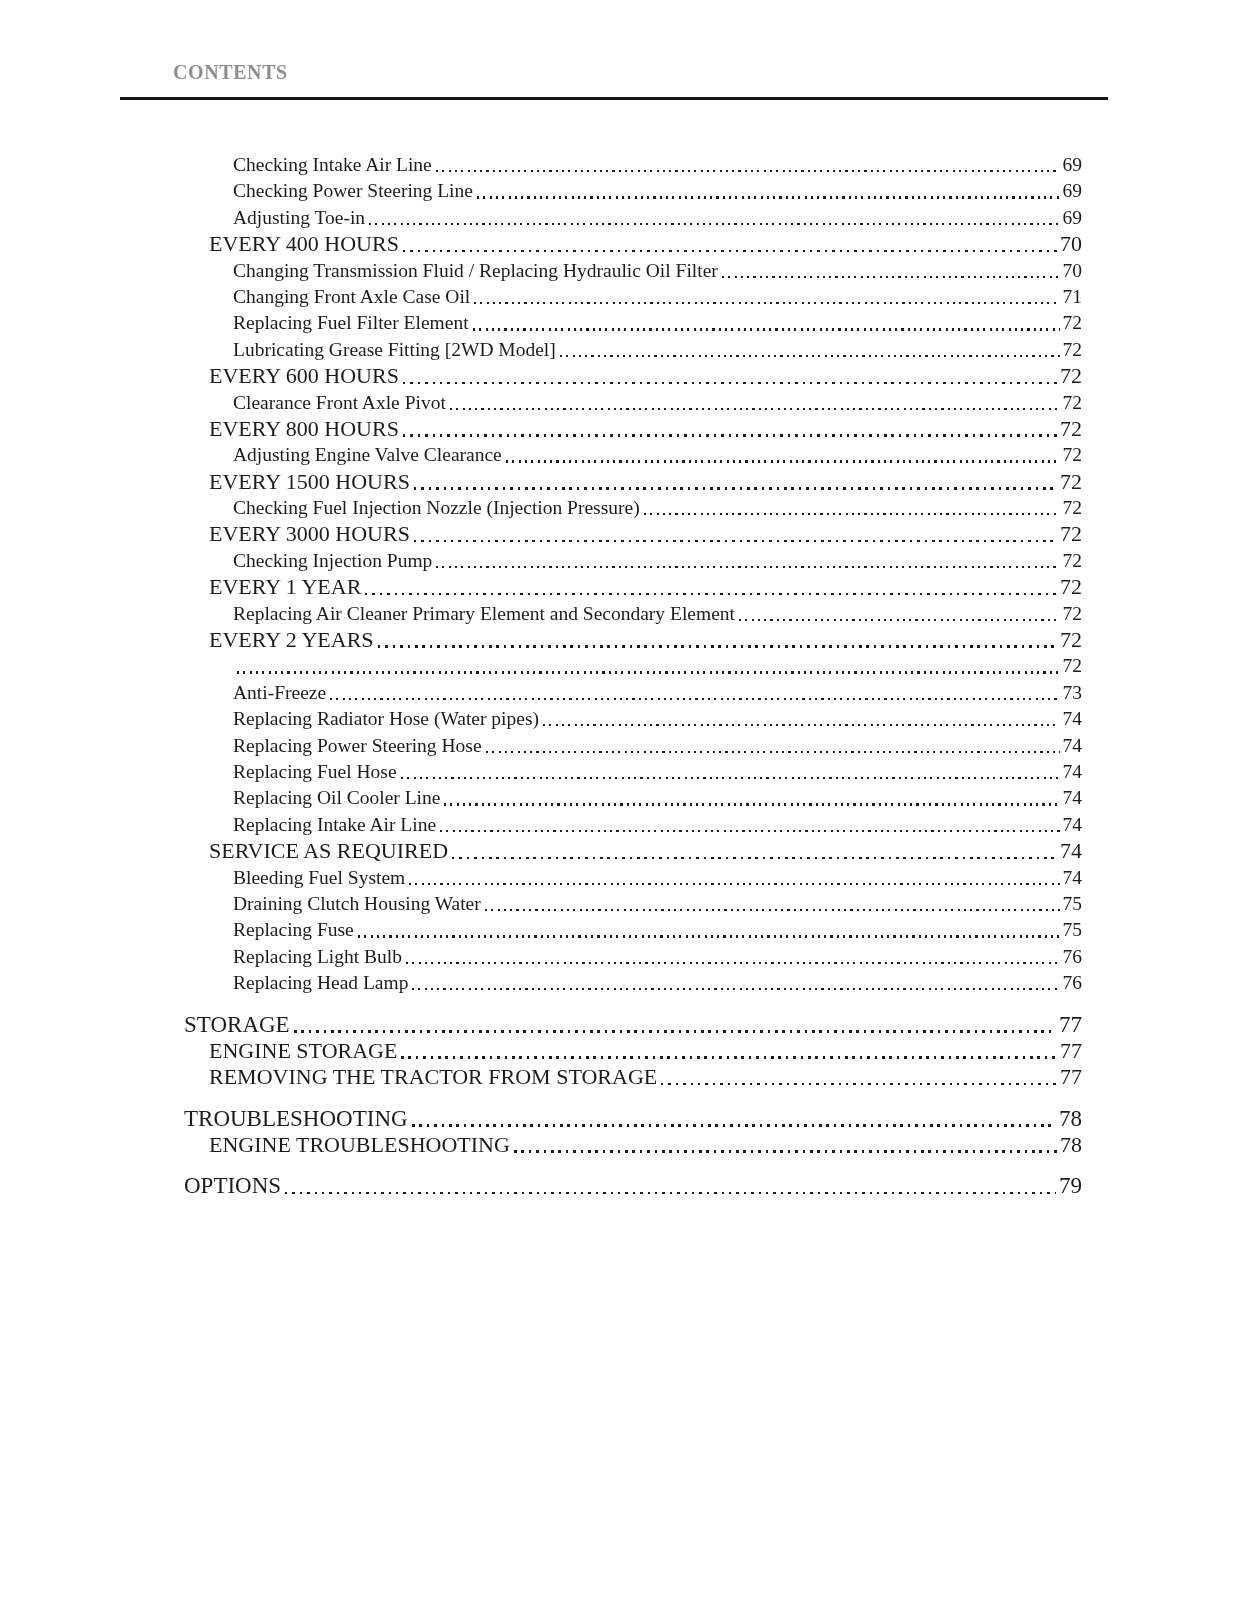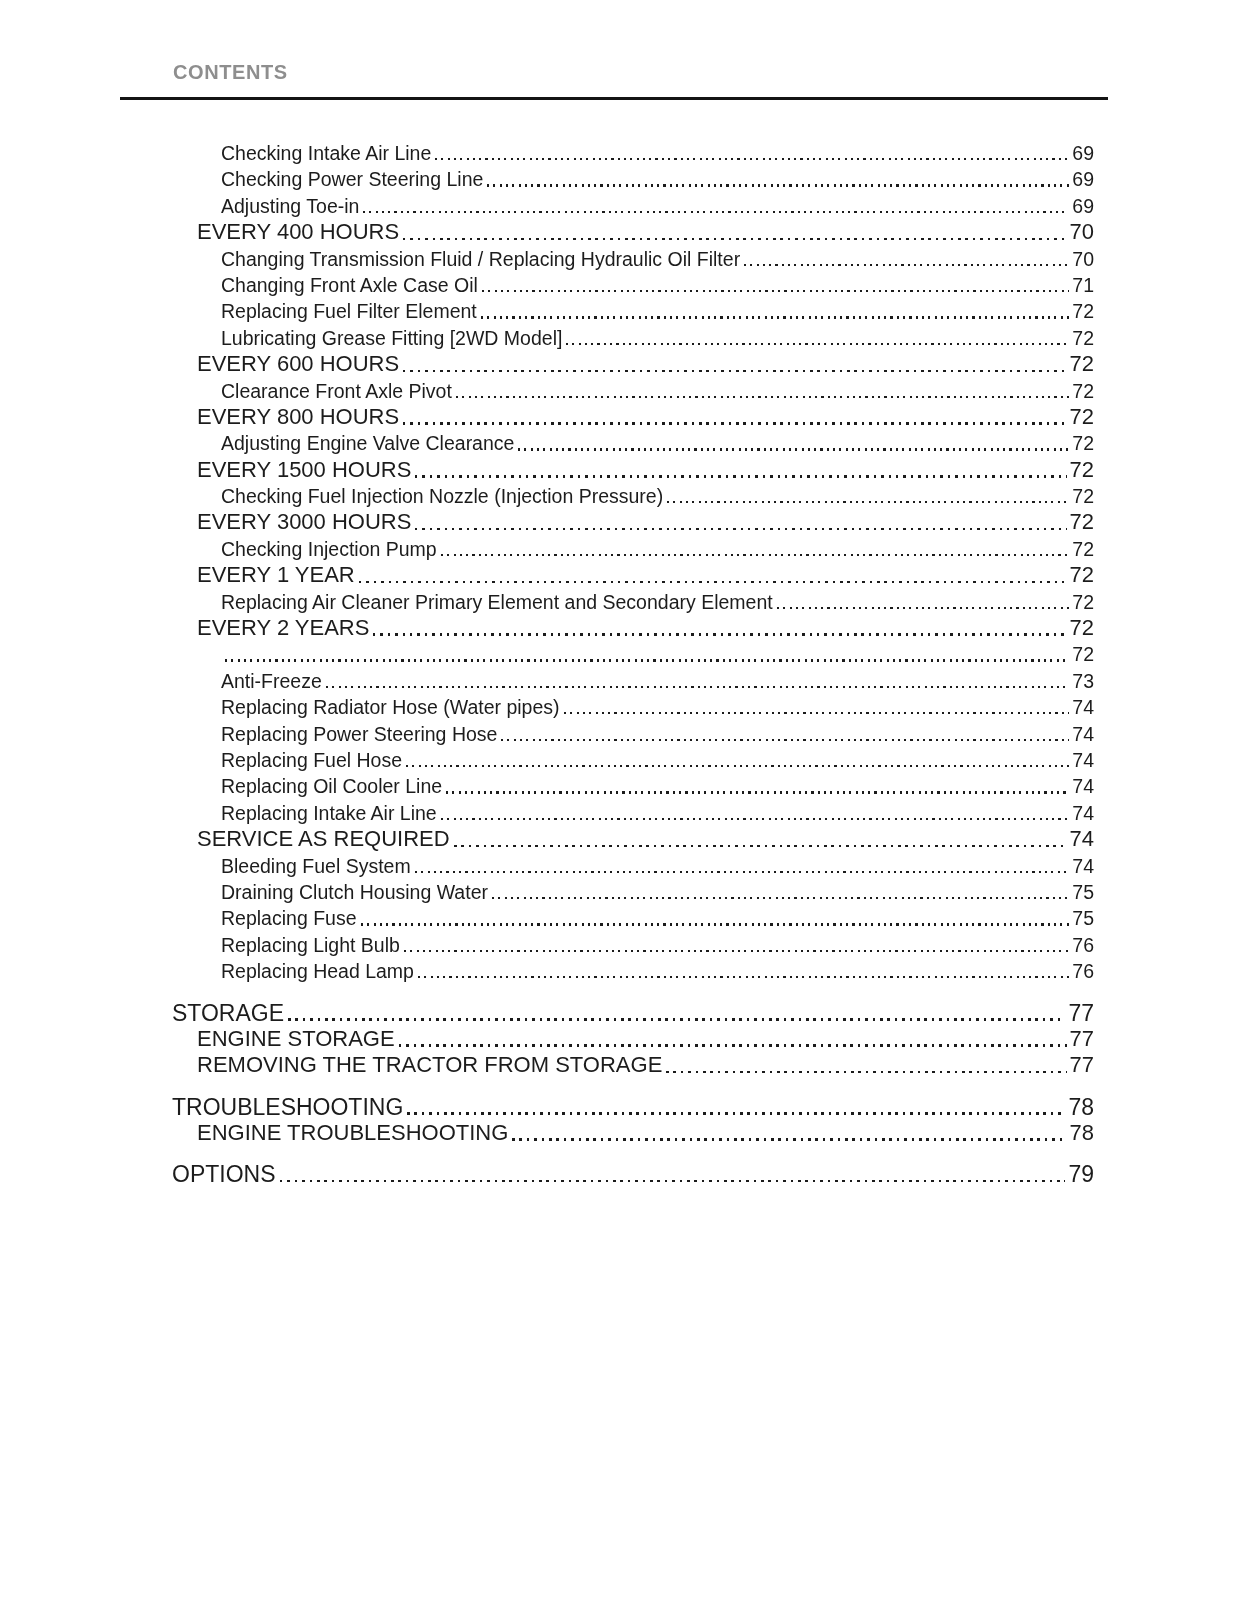--- a/index.html
+++ b/index.html
@@ -1,21 +1,21 @@
 <!DOCTYPE html>
 <html><head>
 <meta charset="utf-8">
 <style>
   html, body { margin: 0; padding: 0; background: #ffffff; }
   .page {
     position: relative;
     width: 1108px;
     height: 1600px;
     background: #ffffff;
-    font-family: Liberation Sans, sans-serif;
+    font-family: Liberation Serif, serif;
     color: #1c1c1c;
     overflow: hidden;
   }
   .header-title {
     position: absolute;
     left: 173px;
     top: 61px;
     font-size: 20px;
     font-weight: 700;
     letter-spacing: 0.6px;
@@ -28,21 +28,21 @@
     width: 1028px;
     height: 3px;
     background: #141414;
   }
   .toc {
     position: absolute;
     left: 172px;
     top: 140px;
     width: 922px;
   }
-  .section { margin: 0; }
+  .section { margin: 12px; }
   .section.gap { margin-top: 15px; }
   .row {
     display: flex;
     align-items: baseline;
     height: 26.4px;
     line-height: 26.4px;
     white-space: nowrap;
   }
   .lvl2 { font-size: 19.5px; padding-left: 49px; }
   .lvl1 { font-size: 22px;   padding-left: 25px; }

